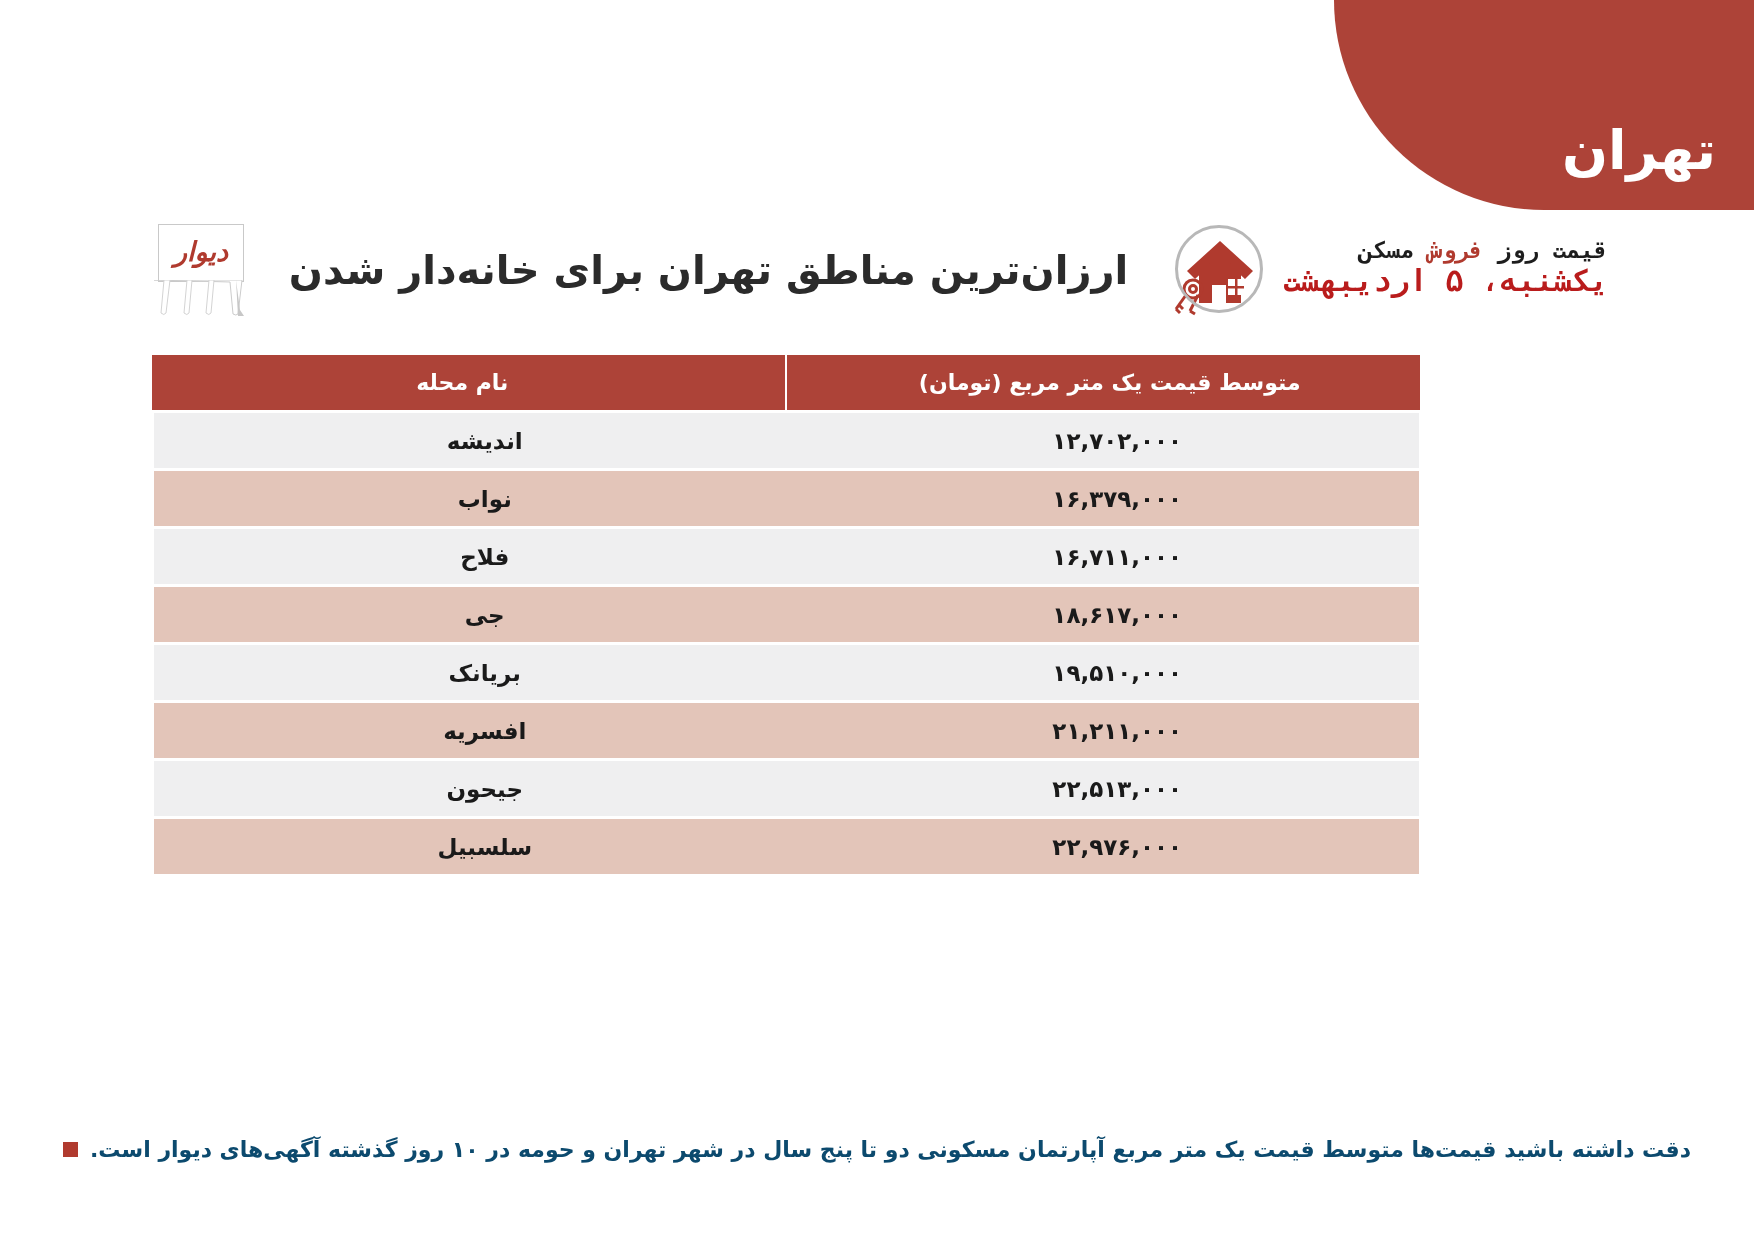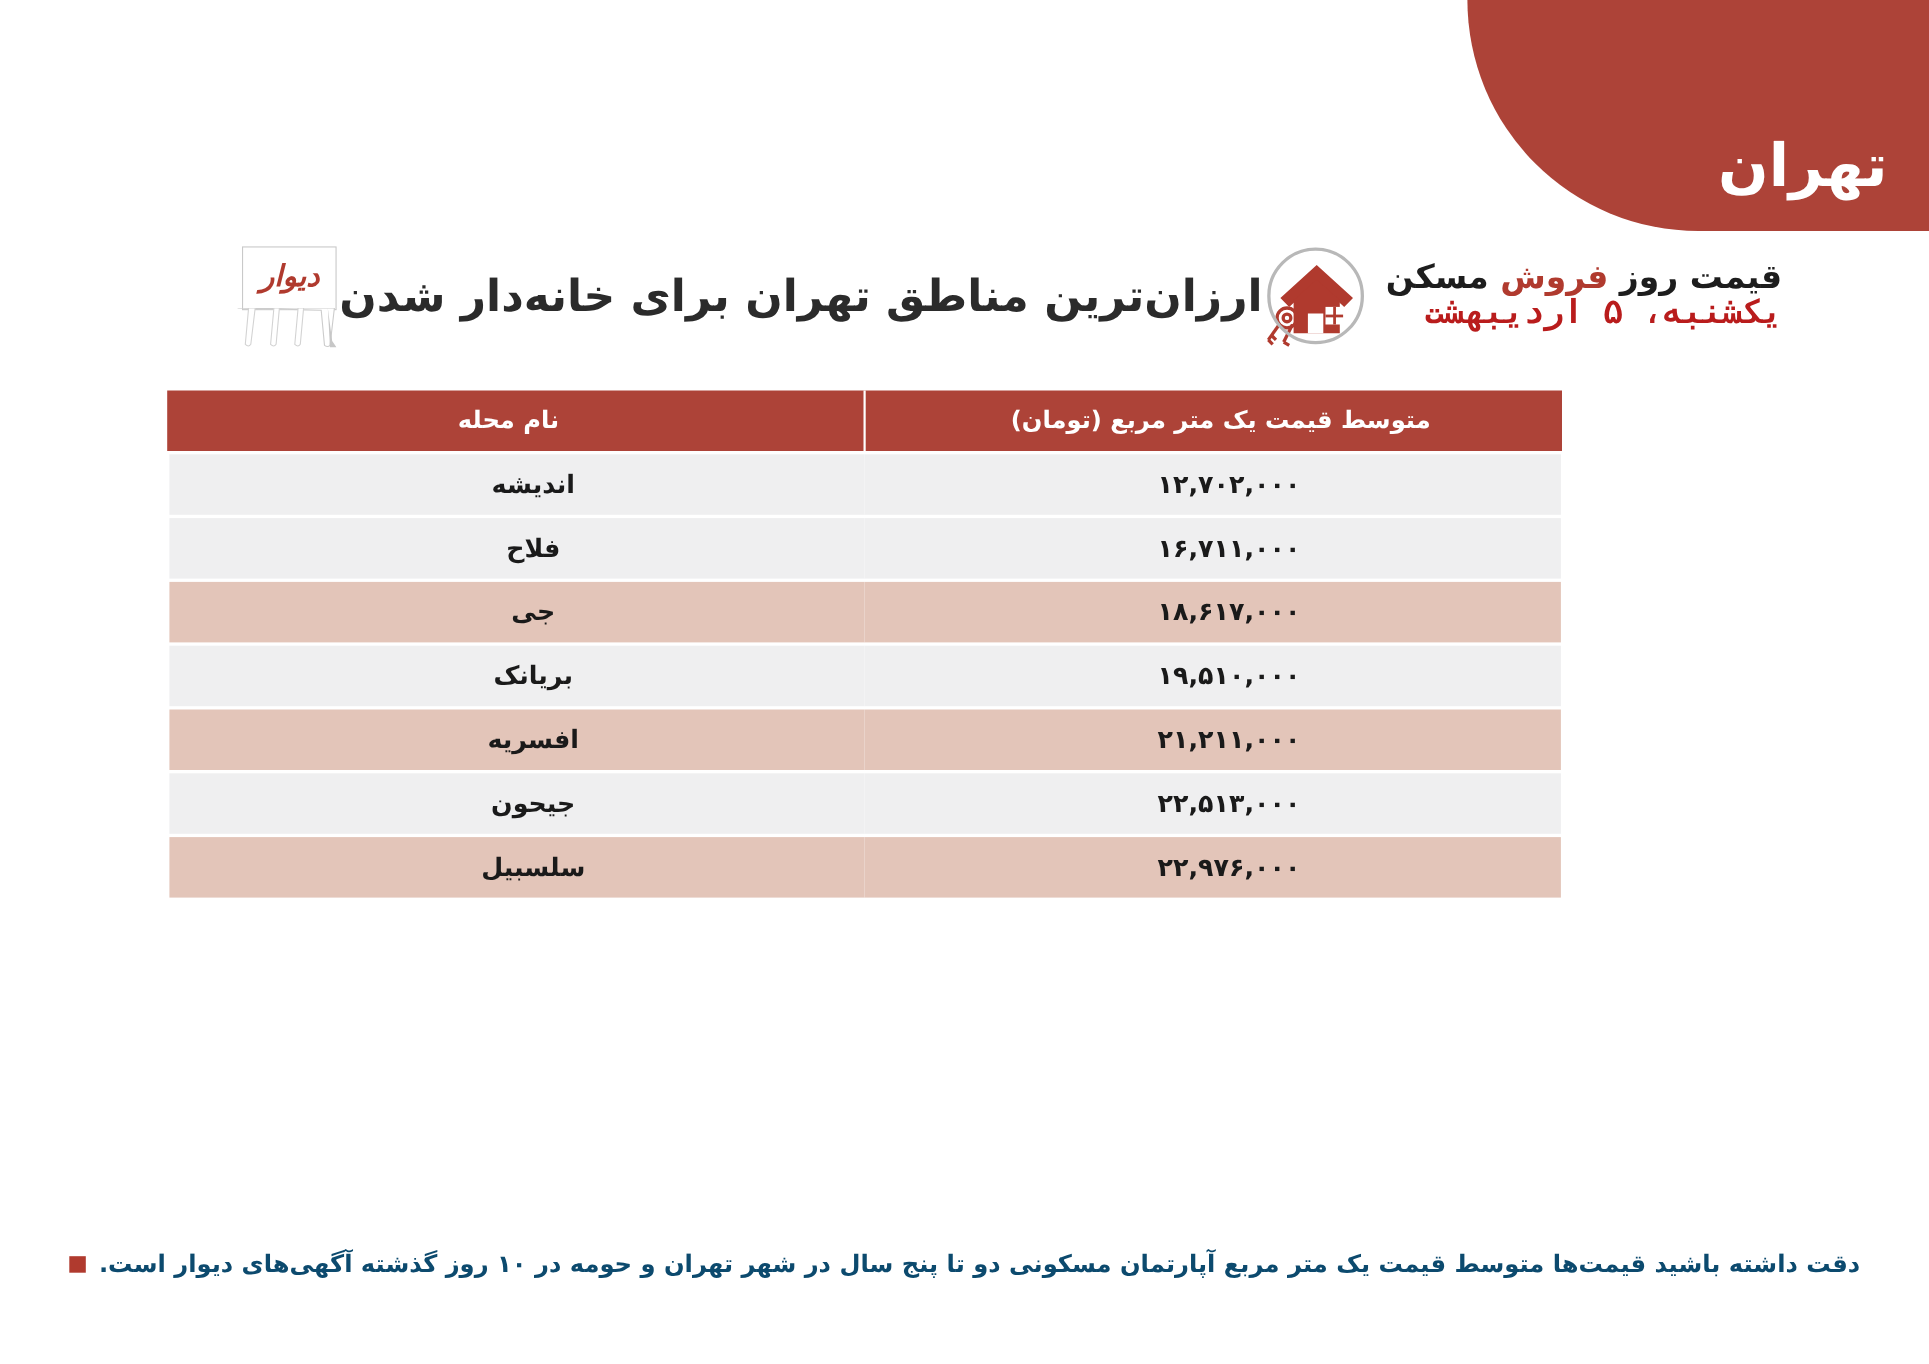--- a/index.html
+++ b/index.html
@@ -43,26 +43,26 @@
     letter-spacing: 1px;
     line-height: 1;
     white-space: nowrap;
   }
 
   
   .header {
     position: absolute;
     top: 218px;
     left: 150px;
-    right: 134px;
+    right: 146px;
     height: 104px;
     display: flex;
     flex-direction: row-reverse;
     align-items: center;
-    justify-content: flex-end;
+    justify-content: space-between;
   }
 
   
   .divar-logo {
     position: relative;
     width: 96px;
     height: 92px;
     flex: 0 0 auto;
   }
   .divar-sheet {
@@ -118,23 +118,24 @@
     align-items: center;
     gap: 14px;
     flex: 0 0 auto;
   }
   .brand-text {
     text-align: right;
     line-height: 1.18;
     white-space: nowrap;
   }
   .brand-line1 {
-    font-size: 30px;
+    font-size: 23px;
     font-weight: bold;
     color: #1d1d1d;
+    font-family: Liberation Mono, monospace;
   }
   .brand-line1 .hl { color: #b03a2e; }
   .brand-line2 {
     font-size: 30px;
     font-weight: bold;
     color: #b91c1c;
     font-family: Liberation Mono, monospace;
   }
   .brand-mark {
     position: relative;
@@ -296,20 +297,24 @@
     <div class="table-head">
       <div class="th col-name">نام محله</div>
       <div class="head-divider"></div>
       <div class="th col-price">متوسط قیمت یک متر مربع (تومان)</div>
     </div>
     <div id="table-body">
         <div class="row shade-light">
           <div class="cell cell-name">اندیشه</div>
           <div class="cell cell-price">۱۲,۷۰۲,۰۰۰</div>
         </div>
+        <div class="row shade-pink">
+          <div class="cell cell-name">نواب</div>
+          <div class="cell cell-price">۱۶,۳۷۹,۰۰۰</div>
+        </div>
         <div class="row shade-light">
           <div class="cell cell-name">فلاح</div>
           <div class="cell cell-price">۱۶,۷۱۱,۰۰۰</div>
         </div>
         <div class="row shade-pink">
           <div class="cell cell-name">جی</div>
           <div class="cell cell-price">۱۸,۶۱۷,۰۰۰</div>
         </div>
         <div class="row shade-light">
           <div class="cell cell-name">بریانک</div>

